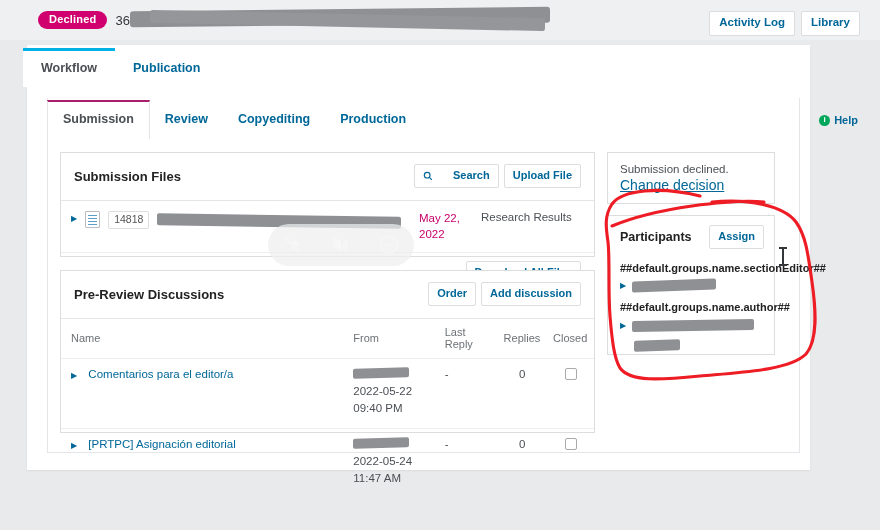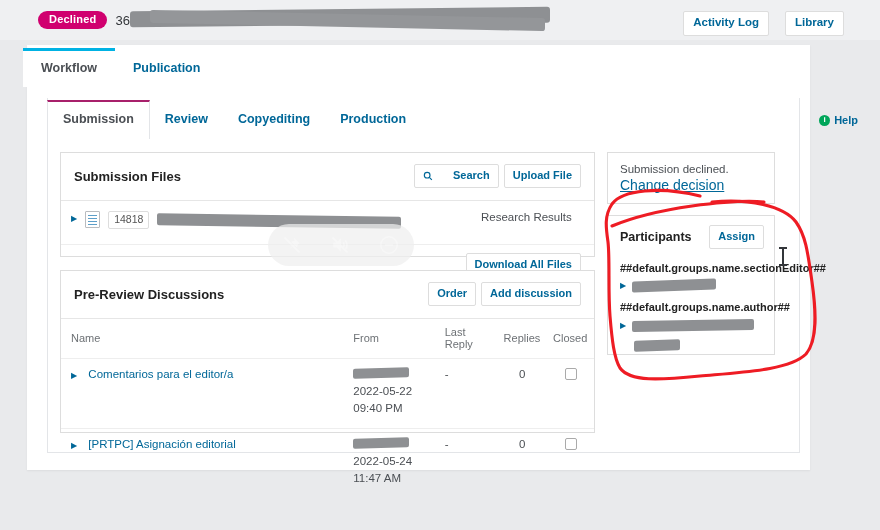--- a/index.html
+++ b/index.html
@@ -37,22 +37,22 @@
   }
   .crumb-redact2 {
     position: absolute; left: 150px; top: 14px;
     width: 395px; height: 13px;
     background: #949699;
     border-radius: 3px;
     transform: skewY(1.2deg);
   }
 
   .topbtns {
-    position: absolute; right: 36px; top: 11px;
-    display: flex; gap: 16px; margin-left: 20px;
+    position: absolute; right: 20px; top: 11px;
+    display: flex; gap: 6px; margin-left: 20px;
   }
   .wbtn {
     background: #fff; border: 1px solid #ddd; border-radius: 2px;
     color: #006798; font-size: 11.5px; font-weight: bold;
     padding: 5px 9px 6px 9px; line-height: 1; cursor: pointer;
   }
 
   
   .pagecard {
     position: absolute; left: 27px; top: 45px;
@@ -305,20 +305,21 @@
       </div>
     </div>
 
     <div class="filerow">
       <span class="tri">▶</span>
       <span class="doc-ico"></span>
       <span class="fileid">14818</span>
       <span class="fname-wrap">
         <span class="fname-redact"></span>
       </span>
+      <span class="fdate">May 22, 2022</span>
       <span class="fgenre">Research Results</span>
     </div>
 
     <div class="panel-foot">
       <button class="abtn">Download All Files</button>
     </div>
   </div>
 
   <div class="panel" id="discpanel">
     <div class="panel-head">

